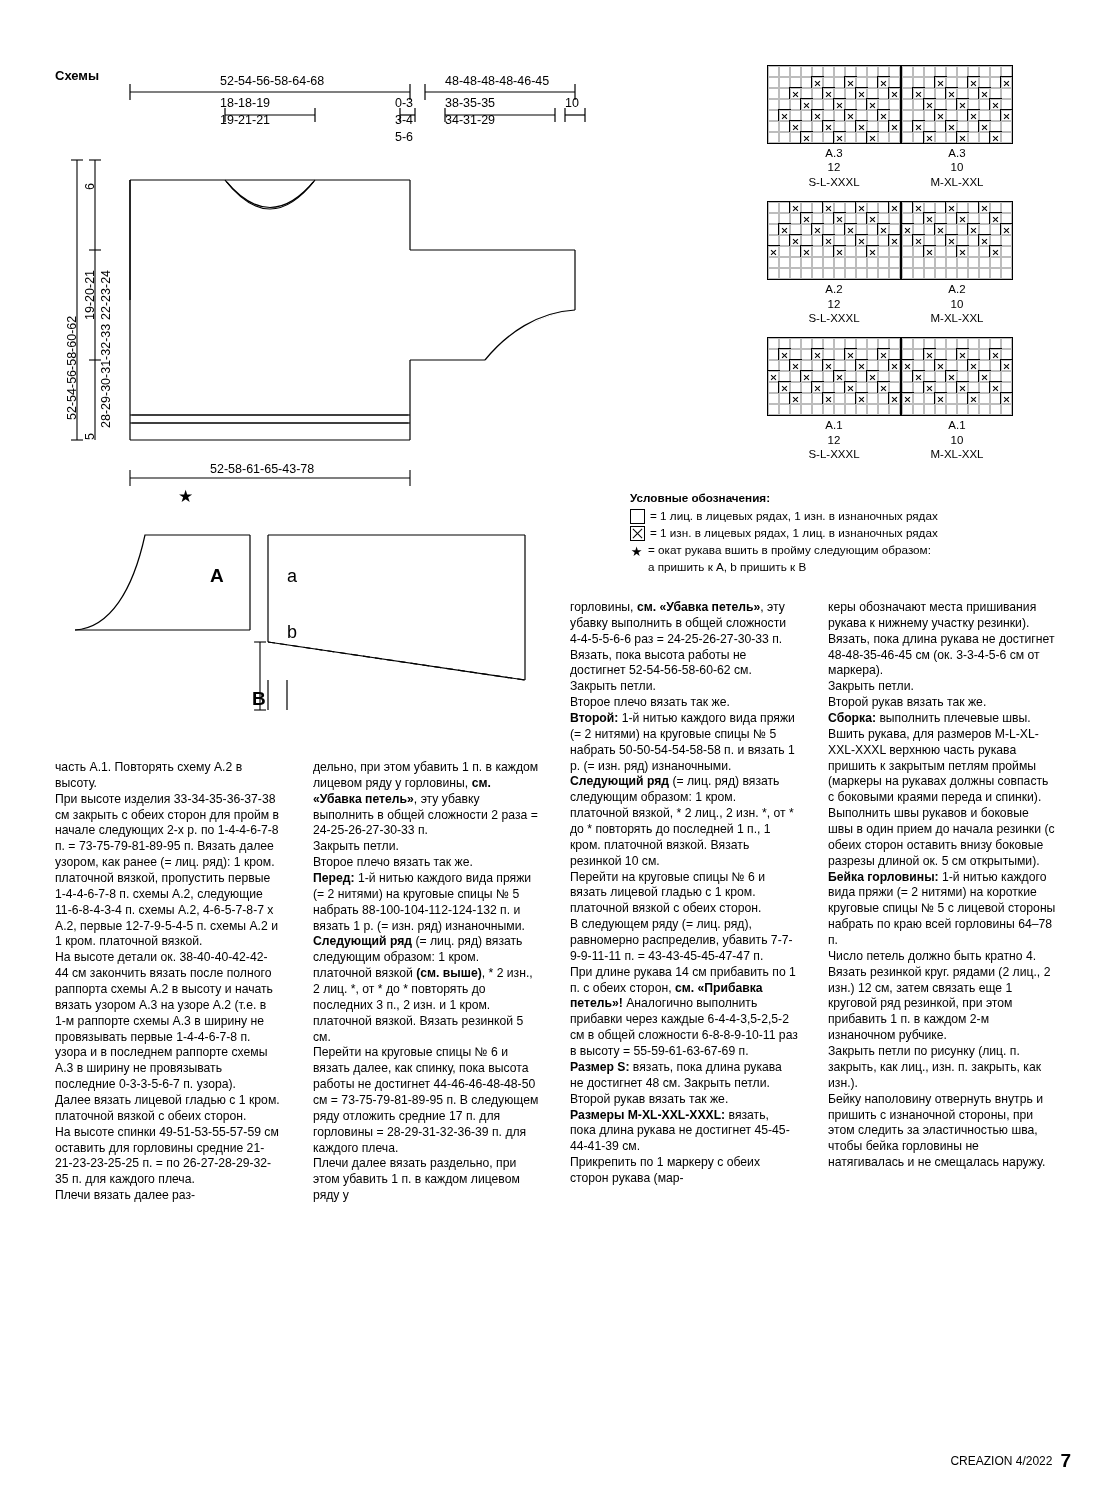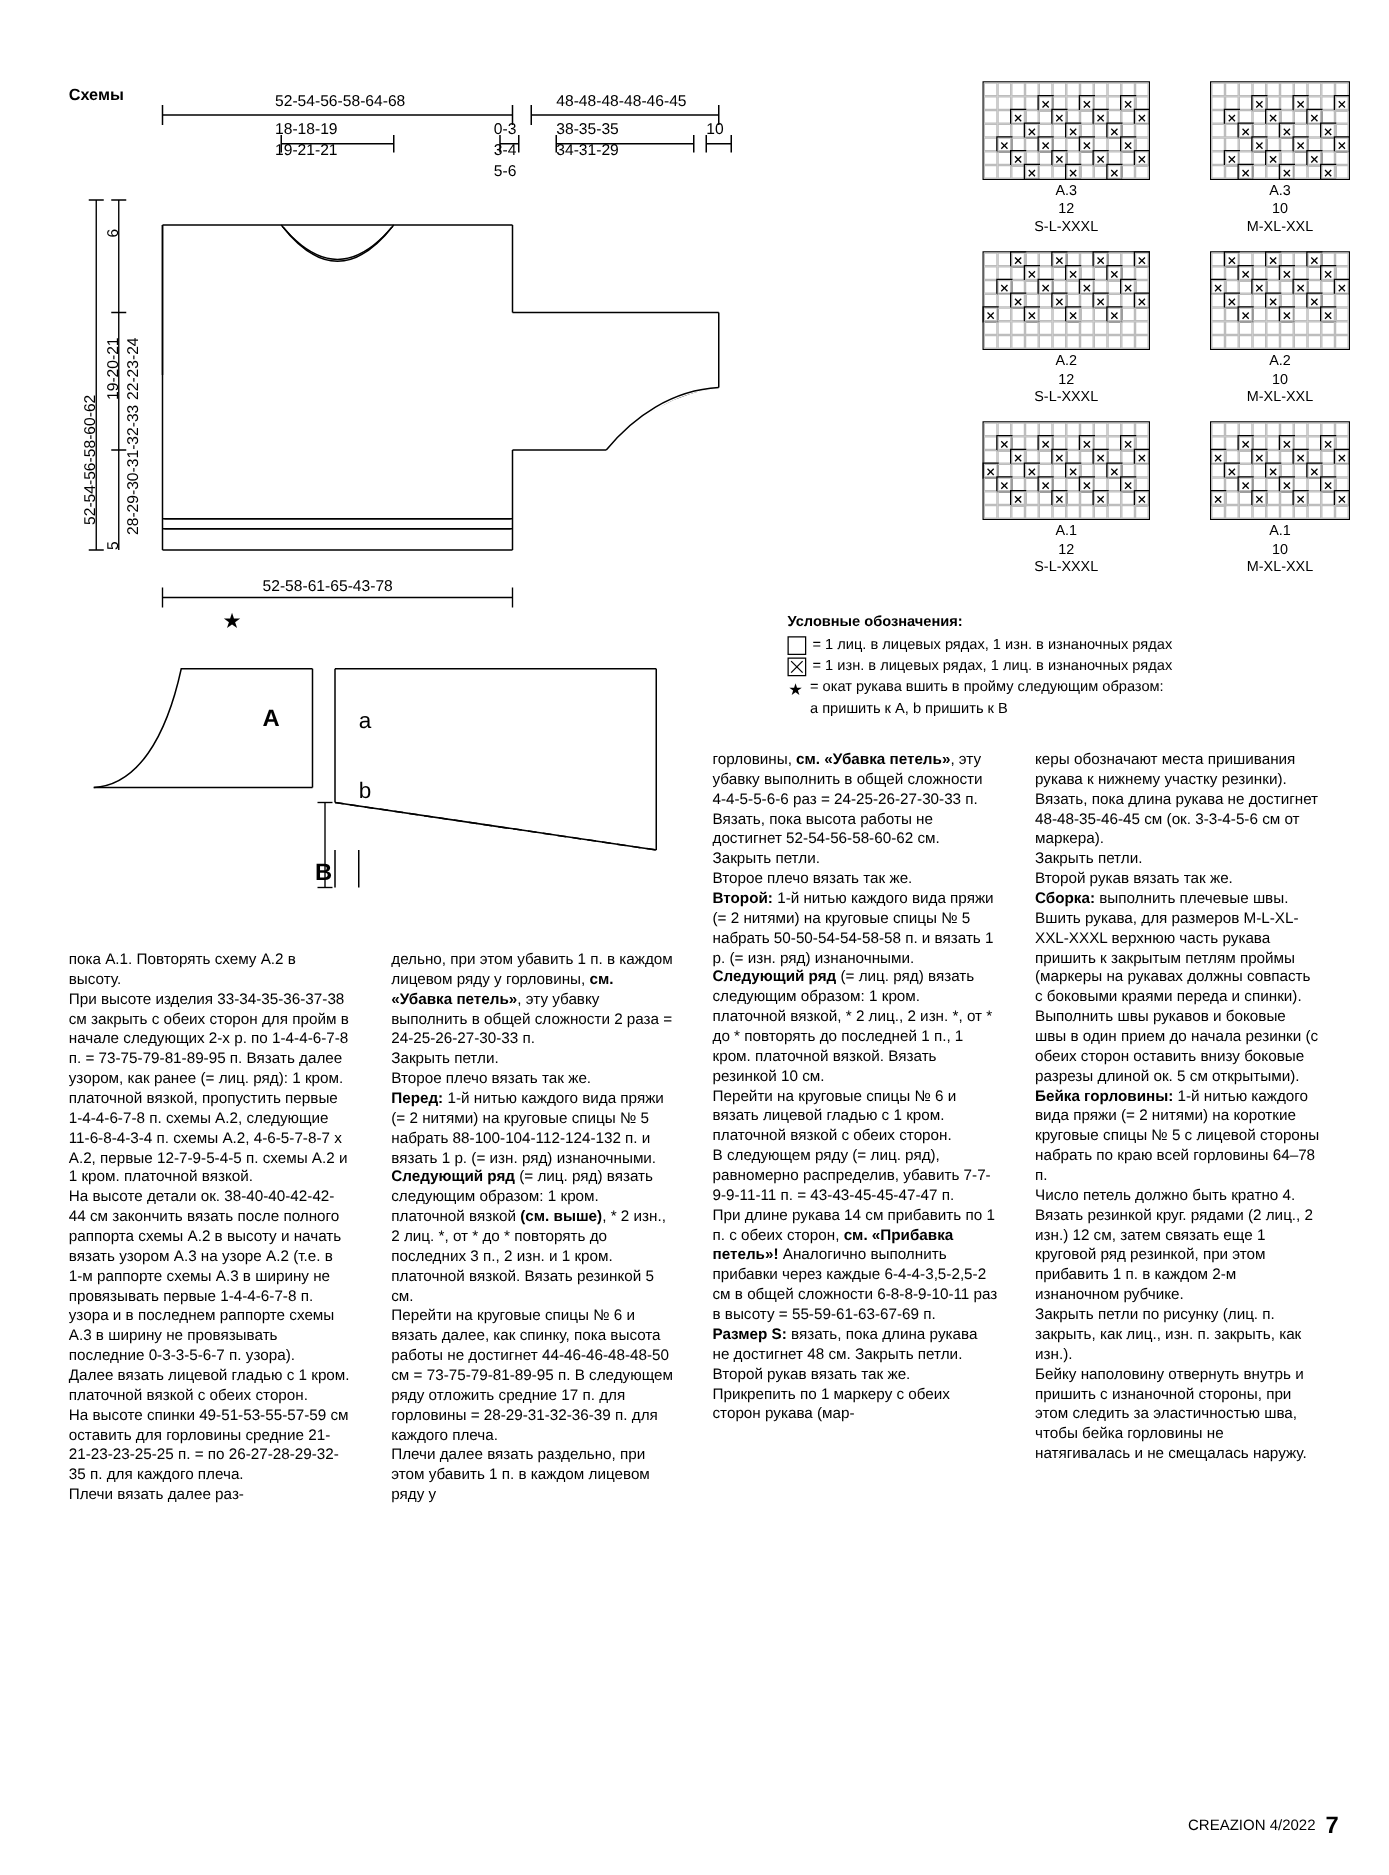--- a/index.html
+++ b/index.html
@@ -22,21 +22,21 @@
   #schemes-title{left:55px;top:68px;font-size:13px;font-weight:bold;}
 
   
   #garment-schematic{left:55px;top:60px;width:620px;height:440px;}
   #garment-schematic svg{display:block;}
 
   #sleeve-schematic{left:55px;top:500px;width:560px;height:240px;}
 
   
   #charts{left:700px;top:65px;width:380px;}
-  .chart-row{display:flex;justify-content:flex-end;margin-bottom:12px;gap:48px;}
+  .chart-row{display:flex;justify-content:center;margin-bottom:12px;}
   .chart-block{text-align:center;}
   .chart-grid{border:1px solid #000;display:grid;background:#fff;}
   .cell{border:0.5px solid #bdbdbd;position:relative;box-sizing:border-box;}
   .cell.x::before,.cell.x::after{
     content:"";position:absolute;left:1px;right:1px;top:50%;height:1px;background:#000;
   }
   .cell.x::before{transform:rotate(45deg);}
   .cell.x::after{transform:rotate(-45deg);}
   .cell.x{outline:0.5px solid #000;}
   .chart-caption{font-size:11.5px;line-height:1.25;margin-top:2px;}
@@ -744,21 +744,21 @@
     <div class="legend-line">
       <span class="legend-sym" style="text-align:center;font-size:13px;line-height:13px;">★</span>
       <span>= окат рукава вшить в пройму следующим образом:</span>
     </div>
     <div class="legend-indent">а пришить к A, b пришить к B</div>
   </div>
 
   <div class="abs" id="body-text">
 
     <div class="col" id="col1">
-      <p>пока А.1. Повторять схему А.2 в высоту.</p>
+      <p>часть А.1. Повторять схему А.2 в высоту.</p>
       <p>При высоте изделия 33-34-35-36-37-38 см закрыть с обеих сторон для пройм в начале следующих 2-х р. по 1-4-4-6-7-8 п. = 73-75-79-81-89-95 п. Вязать далее узором, как ранее (= лиц. ряд): 1 кром. платочной вязкой, пропустить первые 1-4-4-6-7-8 п. схемы А.2, следующие 11-6-8-4-3-4 п. схемы А.2, 4-6-5-7-8-7 х А.2, первые 12-7-9-5-4-5 п. схемы А.2 и 1 кром. платочной вязкой.</p>
       <p>На высоте детали ок. 38-40-40-42-42-44 см закончить вязать после полного раппорта схемы А.2 в высоту и начать вязать узором А.3 на узоре А.2 (т.е. в 1-м раппорте схемы А.3 в ширину не провязывать первые 1-4-4-6-7-8 п. узора и в последнем раппорте схемы А.3 в ширину не провязывать последние 0-3-3-5-6-7 п. узора).</p>
       <p>Далее вязать лицевой гладью с 1 кром. платочной вязкой с обеих сторон.</p>
       <p>На высоте спинки 49-51-53-55-57-59 см оставить для горловины средние 21-21-23-23-25-25 п. = по 26-27-28-29-32-35 п. для каждого плеча.</p>
       <p>Плечи вязать далее раз-</p>
     </div>
 
     <div class="col" id="col2">
       <p><span>дельно, при этом убавить 1 п. в каждом лицевом ряду у горловины, </span><span class="b">см. «Убавка петель»</span><span>, эту убавку выполнить в общей сложности 2 раза = 24-25-26-27-30-33 п.</span></p>
       <p>Закрыть петли.</p>
@@ -774,20 +774,21 @@
       <p>Вязать, пока высота работы не достигнет 52-54-56-58-60-62 см.</p>
       <p>Закрыть петли.</p>
       <p>Второе плечо вязать так же.</p>
       <p><span class="b">Второй:</span><span> 1-й нитью каждого вида пряжи (= 2 нитями) на круговые спицы № 5 набрать 50-50-54-54-58-58 п. и вязать 1 р. (= изн. ряд) изнаночными.</span></p>
       <p><span class="b">Следующий ряд</span><span> (= лиц. ряд) вязать следующим образом: 1 кром. платочной вязкой, * 2 лиц., 2 изн. *, от * до * повторять до последней 1 п., 1 кром. платочной вязкой. Вязать резинкой 10 см.</span></p>
       <p>Перейти на круговые спицы № 6 и вязать лицевой гладью с 1 кром. платочной вязкой с обеих сторон.</p>
       <p>В следующем ряду (= лиц. ряд), равномерно распределив, убавить 7-7-9-9-11-11 п. = 43-43-45-45-47-47 п.</p>
       <p><span>При длине рукава 14 см прибавить по 1 п. с обеих сторон, </span><span class="b">см. «Прибавка петель»!</span><span> Аналогично выполнить прибавки через каждые 6-4-4-3,5-2,5-2 см в общей сложности 6-8-8-9-10-11 раз в высоту = 55-59-61-63-67-69 п.</span></p>
       <p><span class="b">Размер S:</span><span> вязать, пока длина рукава не достигнет 48 см. Закрыть петли.</span></p>
       <p>Второй рукав вязать так же.</p>
+      <p><span class="b">Размеры M-XL-XXL-XXXL:</span><span> вязать, пока длина рукава не достигнет 45-45-44-41-39 см.</span></p>
       <p>Прикрепить по 1 маркеру с обеих сторон рукава (мар-</p>
     </div>
 
     <div class="col" id="col4">
       <p>керы обозначают места пришивания рукава к нижнему участку резинки).</p>
       <p>Вязать, пока длина рукава не достигнет 48-48-35-46-45 см (ок. 3-3-4-5-6 см от маркера).</p>
       <p>Закрыть петли.</p>
       <p>Второй рукав вязать так же.</p>
       <p><span class="b">Сборка:</span><span> выполнить плечевые швы. Вшить рукава, для размеров M-L-XL-XXL-XXXL верхнюю часть рукава пришить к закрытым петлям проймы (маркеры на рукавах должны совпасть с боковыми краями переда и спинки).</span></p>
       <p>Выполнить швы рукавов и боковые швы в один прием до начала резинки (с обеих сторон оставить внизу боковые разрезы длиной ок. 5 см открытыми).</p>

